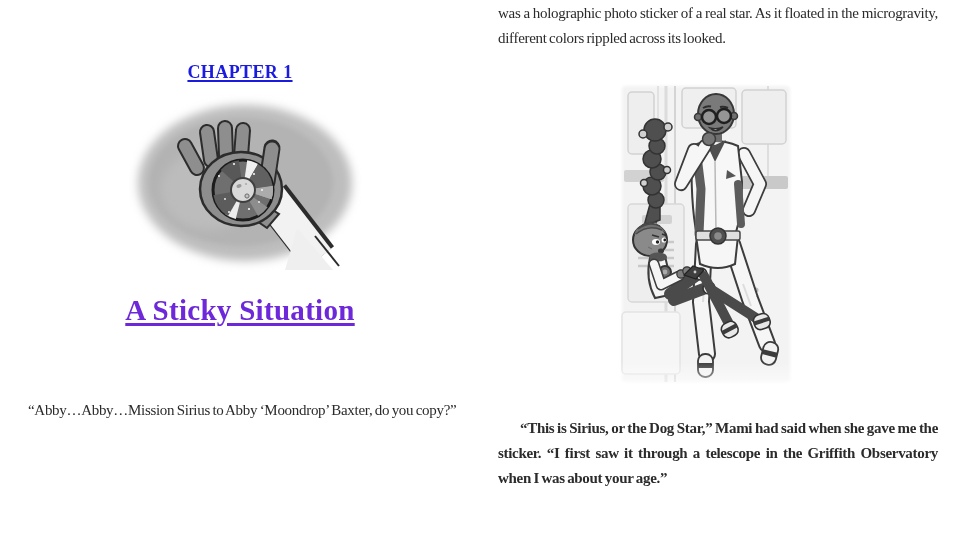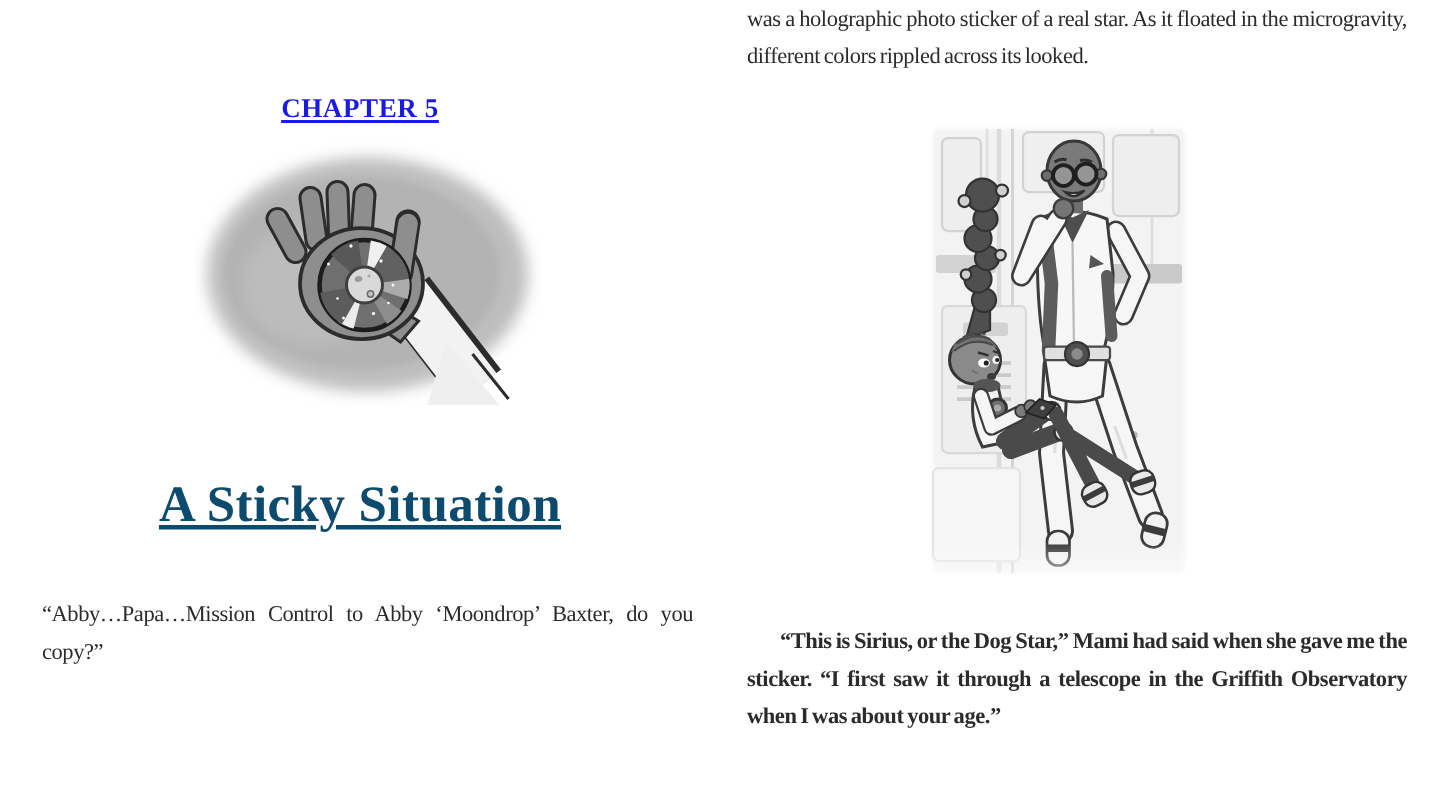--- a/index.html
+++ b/index.html
@@ -12,23 +12,23 @@
   .page-right{left:480px;}
 
   .chapter-label{
     position:absolute;top:62px;left:0;right:0;text-align:center;
     font-size:18px;font-weight:bold;letter-spacing:.4px;
     color:#1b1be0;text-decoration:underline;text-decoration-thickness:1.5px;
     text-underline-offset:2px;cursor:pointer;
   }
   .chapter-title{
     position:absolute;top:294px;left:0;right:0;text-align:center;
-    font-size:34px;font-weight:bold;letter-spacing:.3px;
-    color:#0c4a6e;text-decoration:underline;text-decoration-thickness:2.5px;
-    text-underline-offset:3px;cursor:pointer;margin-top:24px;
+    font-size:29px;font-weight:bold;letter-spacing:.3px;
+    color:#6d28d9;text-decoration:underline;text-decoration-thickness:2.5px;
+    text-underline-offset:3px;cursor:pointer;
   }
   .body-text{
     position:absolute;font-size:15px;line-height:25px;color:#2b2b2b;
     text-align:justify;letter-spacing:-0.3px;word-spacing:-1px;
   }
   .body-text p{margin:0;}
   .p-indent{text-indent:22px;}
   .left-body{left:28px;width:434px;top:398px;}
   .right-top{left:18px;width:440px;top:1px;}
   .right-bottom{left:18px;width:440px;top:416px;font-weight:bold;}
@@ -36,21 +36,21 @@
   .illus-left{position:absolute;left:129px;top:94px;width:232px;height:178px;}
   .illus-right{position:absolute;left:128px;top:84px;width:195px;height:315px;}
 </style>
 </head>
 <body>
 
 <div class="spread">
 
   <section class="page page-left">
 
-    <div class="chapter-label">CHAPTER 5</div>
+    <div class="chapter-label">CHAPTER 1</div>
 
     <div class="illus-left">
       <svg width="232" height="178" viewBox="0 0 232 178" xmlns="http://www.w3.org/2000/svg">
         <defs>
           <filter id="blurBig" x="-30%" y="-30%" width="160%" height="160%">
             <feGaussianBlur stdDeviation="5"></feGaussianBlur>
           </filter>
           <filter id="blurSoft" x="-30%" y="-30%" width="160%" height="160%">
             <feGaussianBlur stdDeviation="2.5"></feGaussianBlur>
           </filter>
@@ -114,21 +114,21 @@
           <ellipse cx="110" cy="92" rx="2.6" ry="1.9" fill="#9b9b9b" transform="rotate(-15 110 92)"></ellipse>
           <circle cx="118" cy="102" r="2.1" fill="#c2c2c2" stroke="#6b6b6b" stroke-width="1"></circle>
           <circle cx="117" cy="90" r="1.1" fill="#adadad"></circle>
         </g>
       </svg>
     </div>
 
     <div class="chapter-title">A Sticky Situation</div>
 
     <div class="body-text left-body">
-      <p class="p-first">“Abby…Papa…Mission Control to Abby ‘Moondrop’ Baxter, do you copy?”</p>
+      <p class="p-first">“Abby…Abby…Mission Sirius to Abby ‘Moondrop’ Baxter, do you copy?”</p>
     </div>
   </section>
 
   <section class="page page-right">
 
     <div class="body-text right-top">
       <p class="p-first">was a holographic photo sticker of a real star. As it floated in the microgravity, different colors rippled across its looked.</p>
     </div>
 
     <div class="illus-right">

